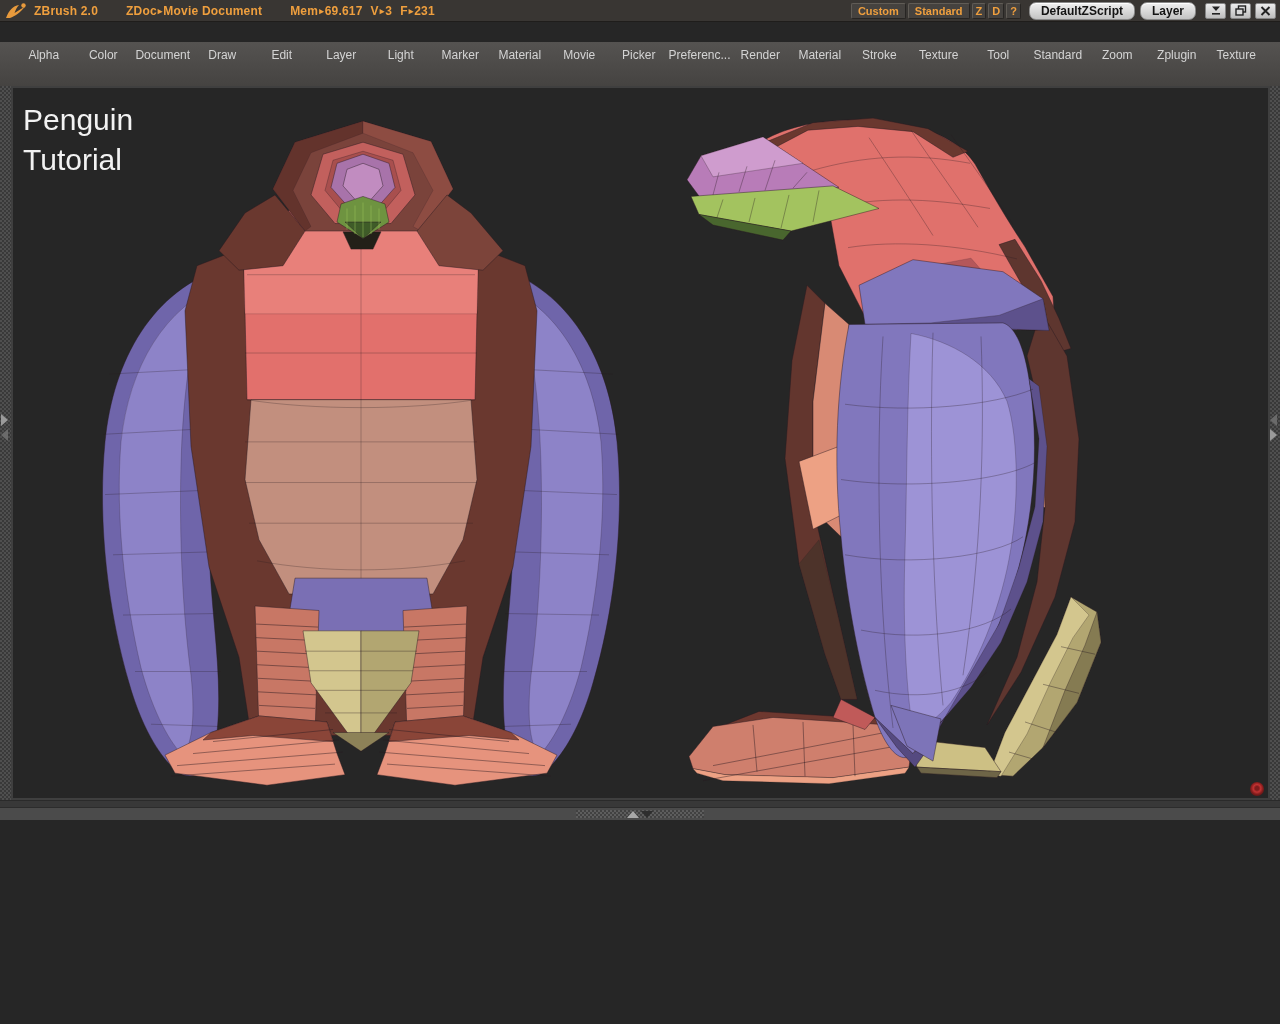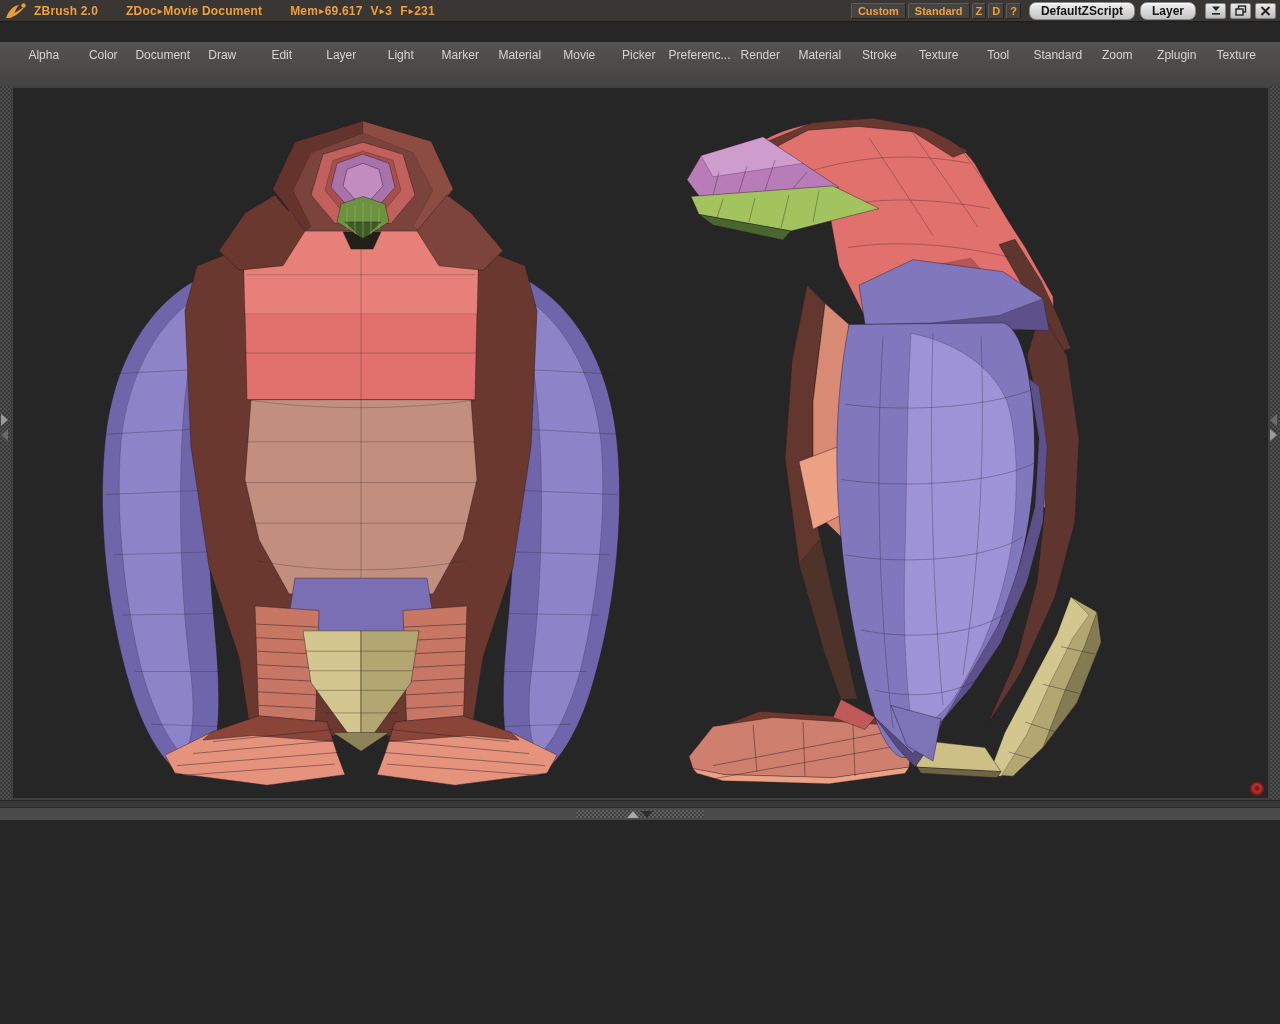--- a/index.html
+++ b/index.html
@@ -350,20 +350,24 @@
               <path d="M832,420 C900,432 980,422 1020,400"></path>
                 <path d="M828,520 C900,534 992,522 1024,496"></path>
               <path d="M832,620 C900,636 982,622 1010,596"></path>
                 <path d="M848,720 C910,736 972,722 998,692"></path>
               <path d="M862,800 C910,814 952,802 974,776"></path>
             </g>
           </g>
         </g>
       </svg>
 
+      <div class="doc-label">
+        <div>Penguin</div>
+        <div>Tutorial</div>
+      </div>
 
       <div class="note-dot"></div>
     </div>
 
     <div class="tray-v right checker">
       <div class="tray-arrows" style="left:0px;">
         <div class="tri-left"></div>
         <div class="tri-right"></div>
       </div>
     </div>

